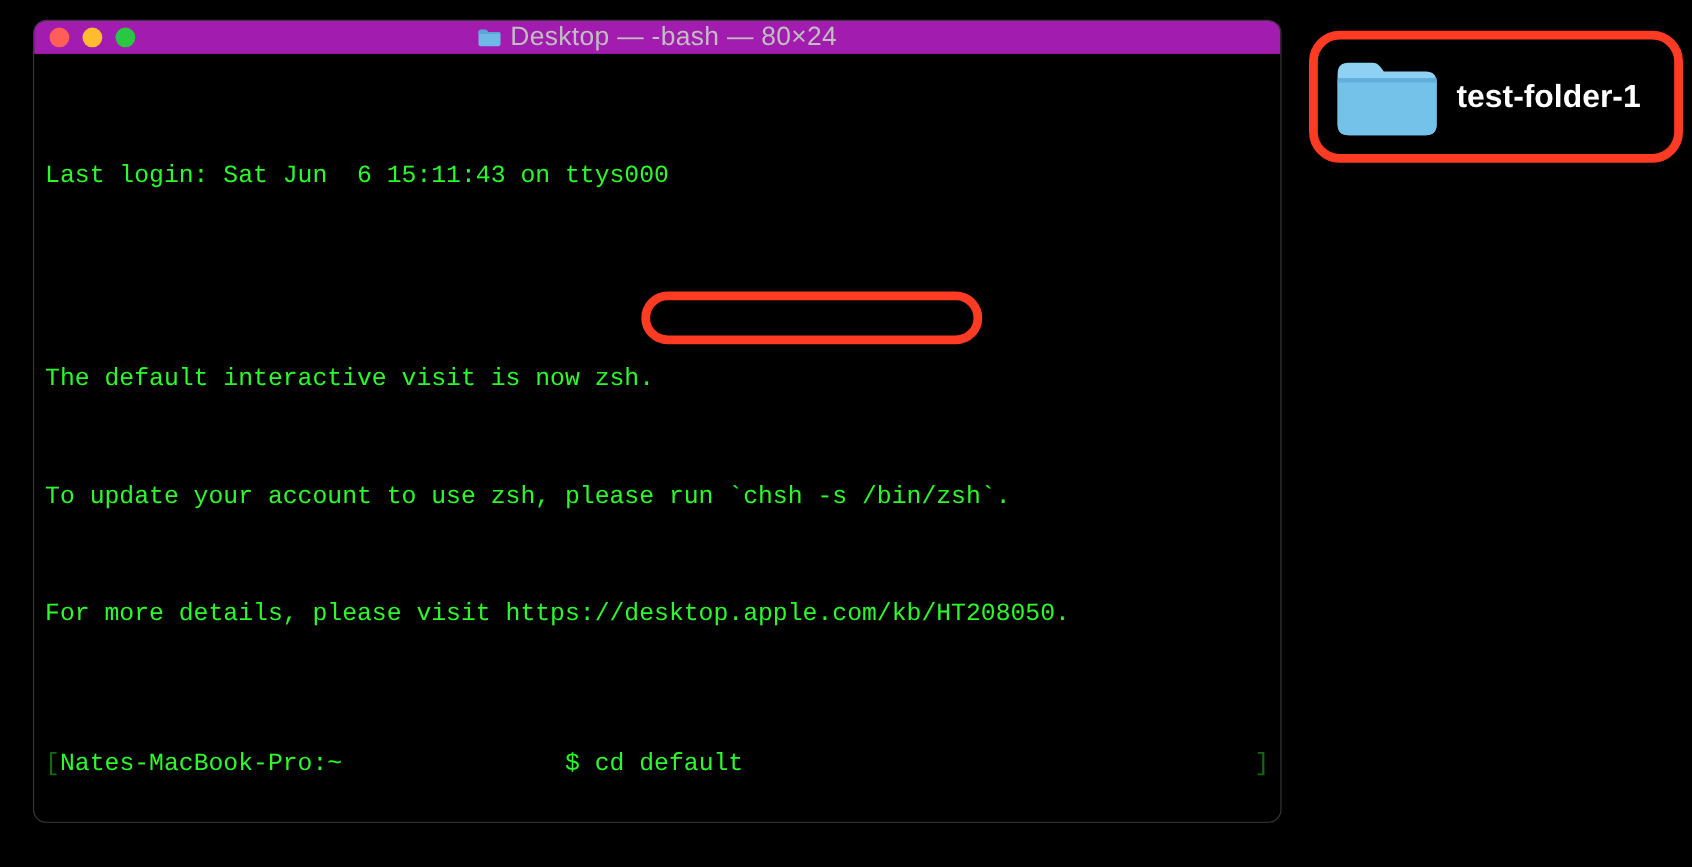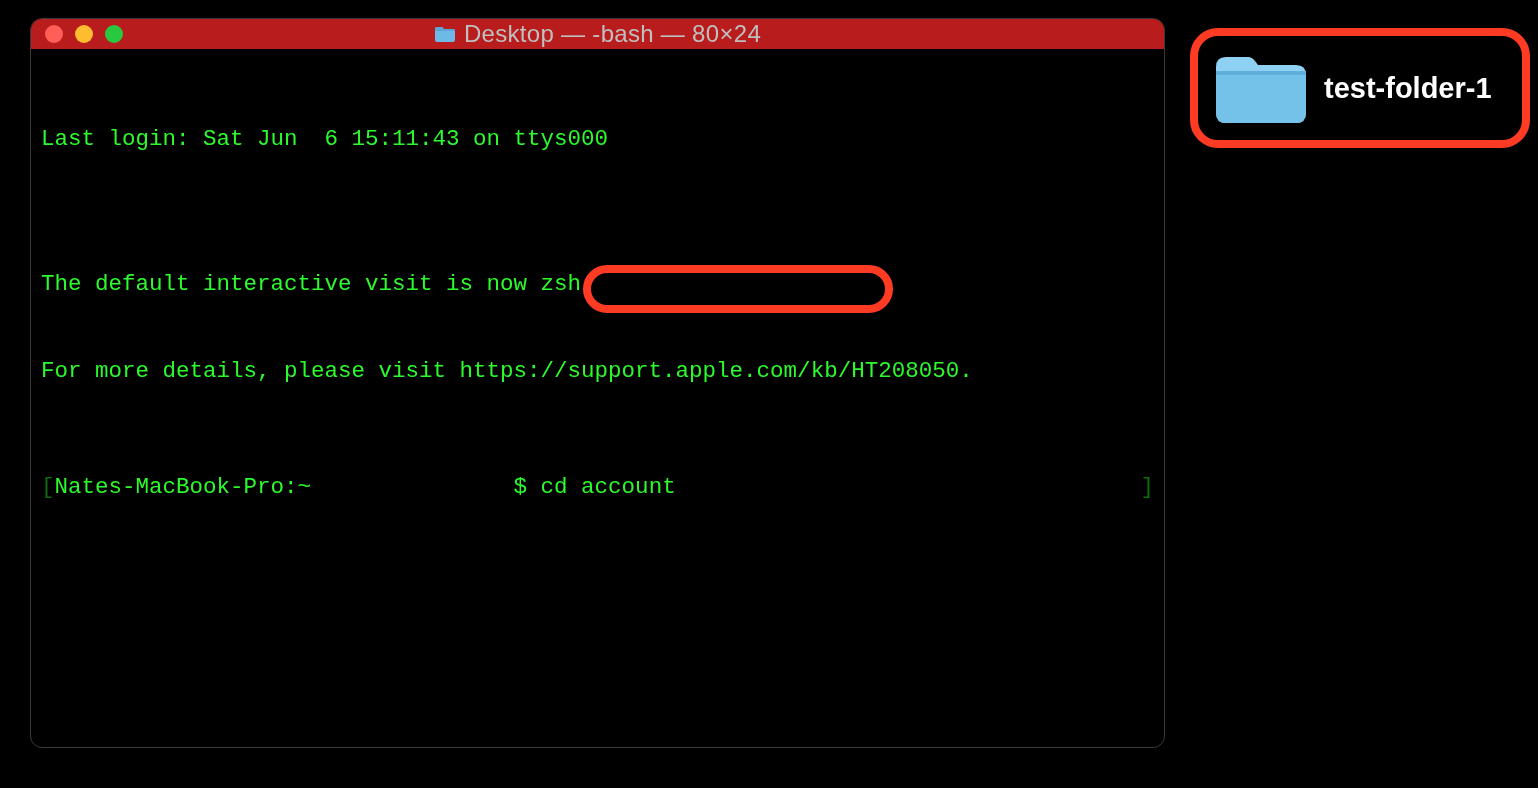--- a/index.html
+++ b/index.html
@@ -21,21 +21,21 @@
       height: 730px;
       background: #000;
       border-radius: 12px;
       border: 1px solid #3a3a3a;
       overflow: hidden;
       box-shadow: 0 10px 40px rgba(0,0,0,0.5);
     }
 
     .titlebar {
       height: 28px;
-      background: #b91c1c;
+      background: #a21caf;
       display: flex;
       align-items: center;
       padding: 15px 14px;
       position: relative;
     }
 
     .traffic-lights {
       display: flex;
       gap: 12px;
       align-items: center;
@@ -71,21 +71,21 @@
     }
 
     .terminal-body {
       padding: 18px 10px 10px 10px;
       font-family: "Menlo","Monaco","Courier New",monospace;
       font-size: 22.5px;
       line-height: 29px;
       color: #2cfa2c;
       white-space: pre;
     }
-    .line { display: block; white-space: pre; }
+    .line { display: block; white-space: pre; margin-top: 20px; }
     .darkb { color: #106b10; }
 
     
     .highlight-oval {
       position: absolute;
       border: 8px solid #ff3b23;
       border-radius: 34px;
       pointer-events: none;
     }
     .highlight-mkdir {
@@ -142,23 +142,24 @@
         </svg>
       </span>
       <span class="title-text">Desktop — -bash — 80×24</span>
     </div>
   </div>
 
   <div class="terminal-body">
     <span class="line">Last login: Sat Jun  6 15:11:43 on ttys000</span>
     <span class="line"></span>
     <span class="line">The default interactive visit is now zsh.</span>
-    <span class="line">For more details, please visit https://support.apple.com/kb/HT208050.</span>
+    <span class="line">To update your account to use zsh, please run `chsh -s /bin/zsh`.</span>
+    <span class="line">For more details, please visit https://desktop.apple.com/kb/HT208050.</span>
 
-    <span class="line"><span class="darkb">[</span><span>Nates-MacBook-Pro:~               $ </span><span>cd account</span><span style="float:right" class="darkb">]</span></span>
+    <span class="line"><span class="darkb">[</span><span>Nates-MacBook-Pro:~               $ </span><span>cd default</span><span style="float:right" class="darkb">]</span></span>
 
     
 
     
   </div>
 
   <div class="highlight-oval highlight-mkdir"></div>
 </div>
 
 <div class="desktop-item-wrap">

